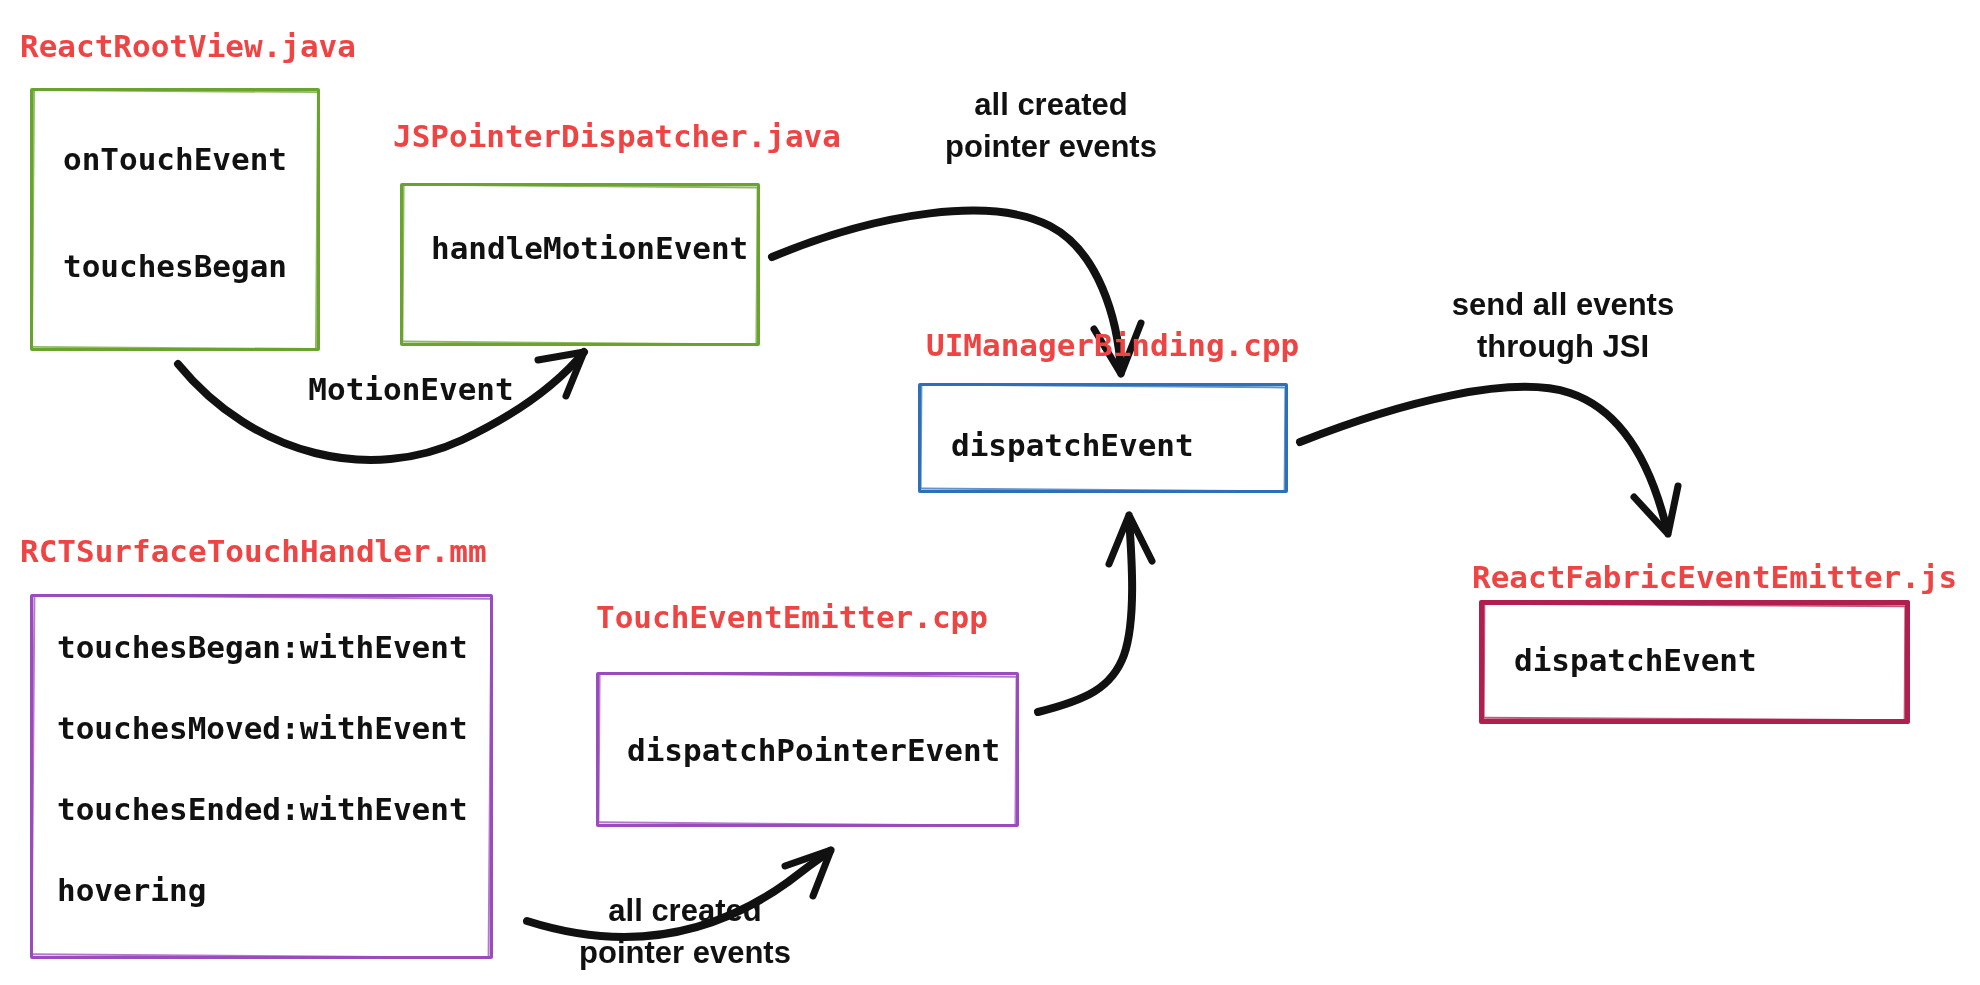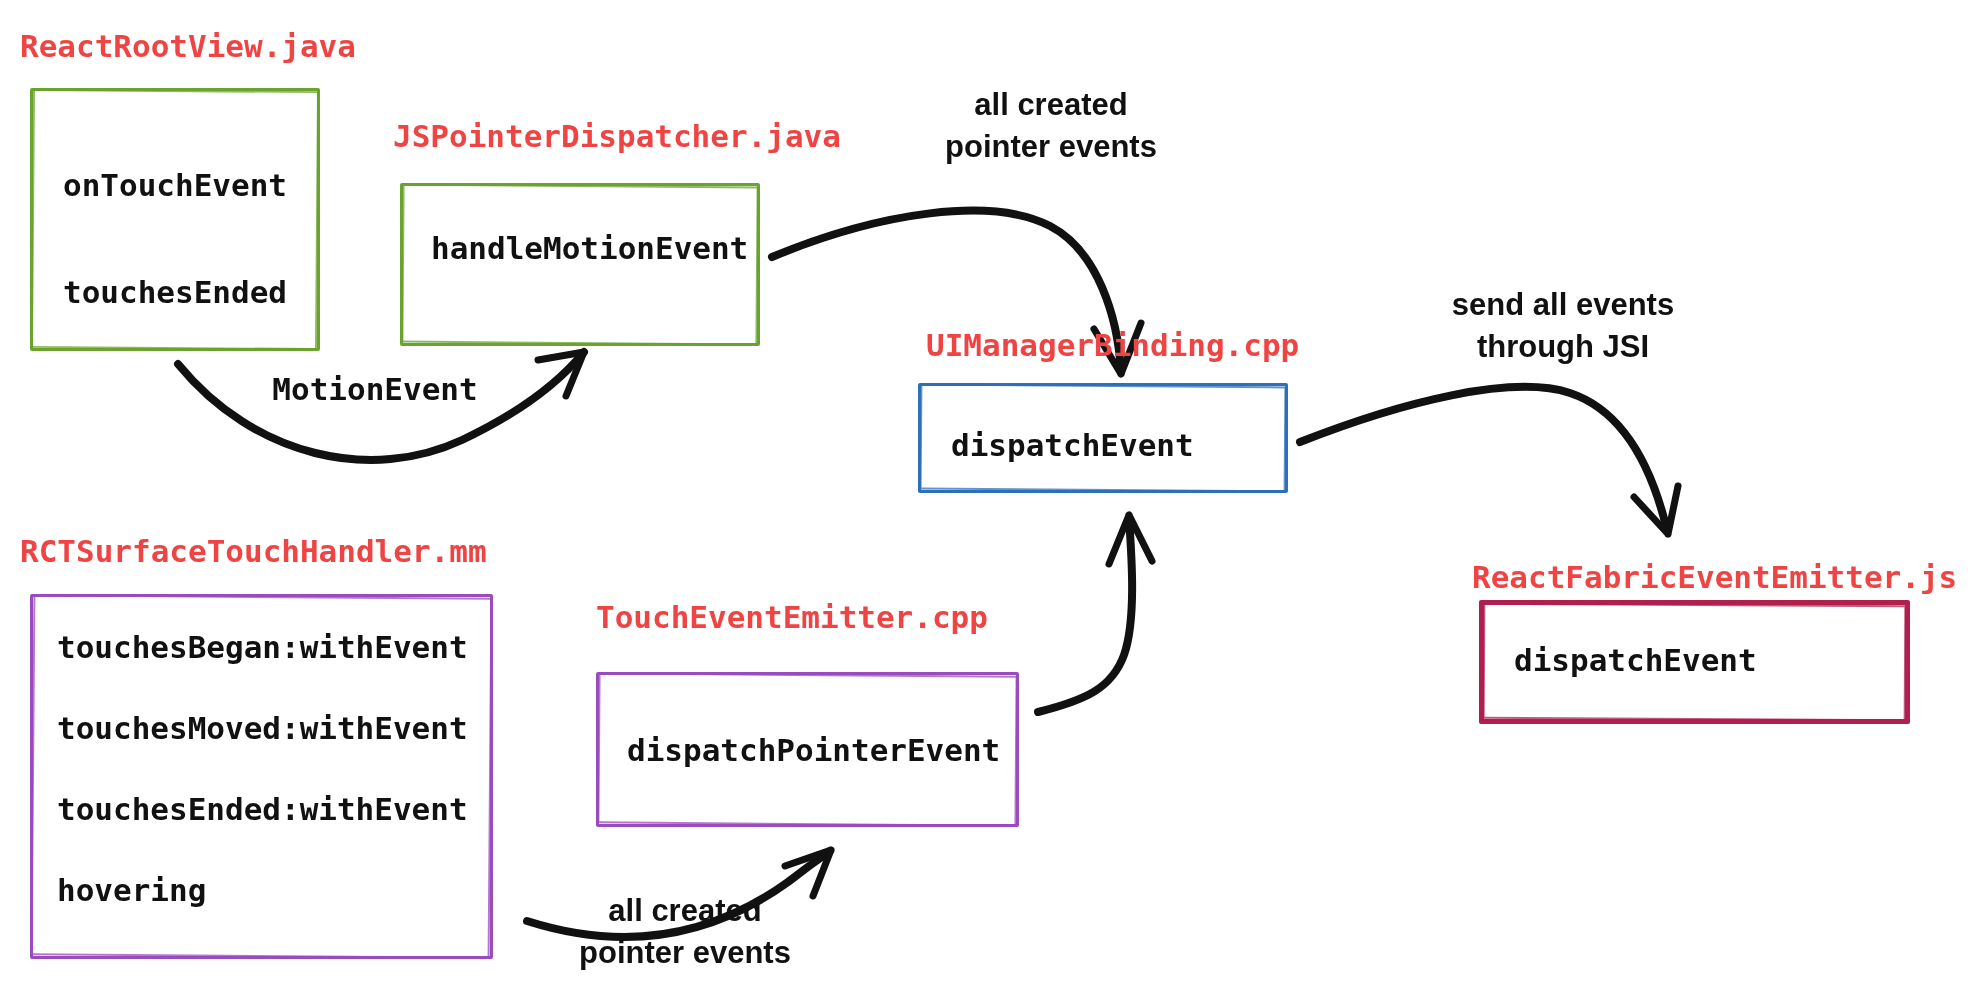--- a/index.html
+++ b/index.html
@@ -59,20 +59,21 @@
     font-family:"Liberation Sans",sans-serif;
     font-size:31px;
     line-height:42px;
     font-weight:bold;
   }
   .note.mono{
     font-family:"DejaVu Sans Mono",monospace;
     font-size:31px;
     font-weight:bold;
     line-height:38px;
+    margin-left:36px;
   }
   svg.arrows{position:absolute;left:0;top:0;pointer-events:none;}
   svg.arrows path{fill:none;stroke:#111;stroke-linecap:round;stroke-linejoin:round;}
   svg.arrows .shaft{stroke-width:8;}
   svg.arrows .barbs{stroke-width:7;}
 </style>
 </head>
 <body>
 
 <div class="canvas">
@@ -94,23 +95,23 @@
       <path class="shaft" d="M 527 921 C 612 948, 702 944, 788 882 C 806 868, 820 858, 830 851"></path>
       <path class="barbs" d="M 831 850 L 785 866 M 831 850 L 813 896"></path>
     </g>
     <g>
       <path class="shaft" d="M 1038 712 C 1086 700, 1112 688, 1124 655 C 1136 621, 1132 560, 1129 518"></path>
       <path class="barbs" d="M 1129 515 L 1109 564 M 1129 515 L 1152 561"></path>
     </g>
   </svg>
 
   <div class="file-label" style="left:20px;top:27px">ReactRootView.java</div>
-  <div class="node-box" style="left: 30px; top: 88px; width: 290px; height: 263px; padding: 75px 0px 0px 30px; gap: 69px; --c: #6aa32e;">
+  <div class="node-box" style="left: 30px; top: 88px; width: 290px; height: 263px; padding: 49px 0px 0px 30px; gap: 69px; --c: #6aa32e;">
     <div class="method">onTouchEvent</div>
-    <div class="method">touchesEnded</div>
+    <div class="method">touchesBegan</div>
   </div>
 
   <div class="file-label" style="left:393px;top:117px">JSPointerDispatcher.java</div>
   <div class="node-box" style="left: 400px; top: 183px; width: 360px; height: 163px; padding: 43px 0px 0px 28px; --c: #6aa32e;">
     <div class="method">handleMotionEvent</div>
   </div>
 
   <div class="file-label" style="left:926px;top:326px">UIManagerBinding.cpp</div>
   <div class="node-box" style="left: 918px; top: 383px; width: 370px; height: 110px; padding: 40px 0px 0px 30px; --c: #2e6fba;">
     <div class="method">dispatchEvent</div>

